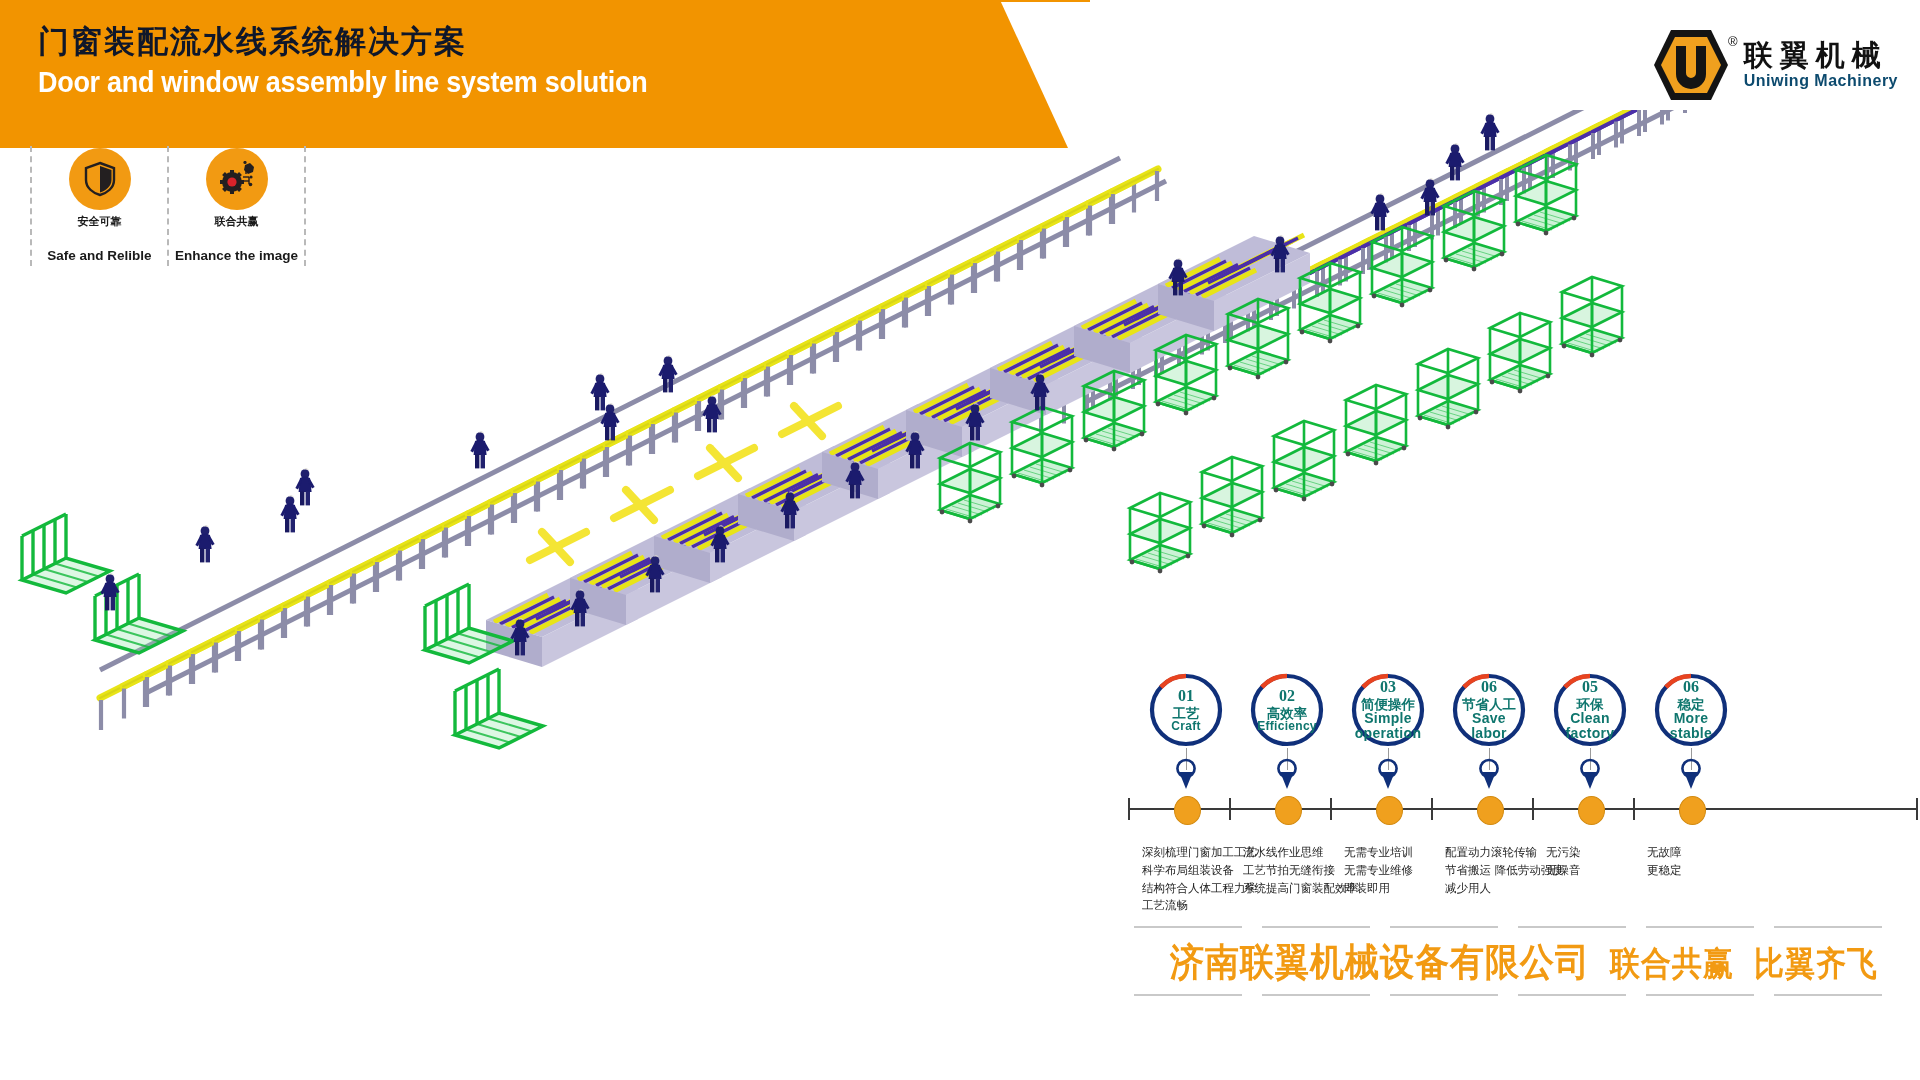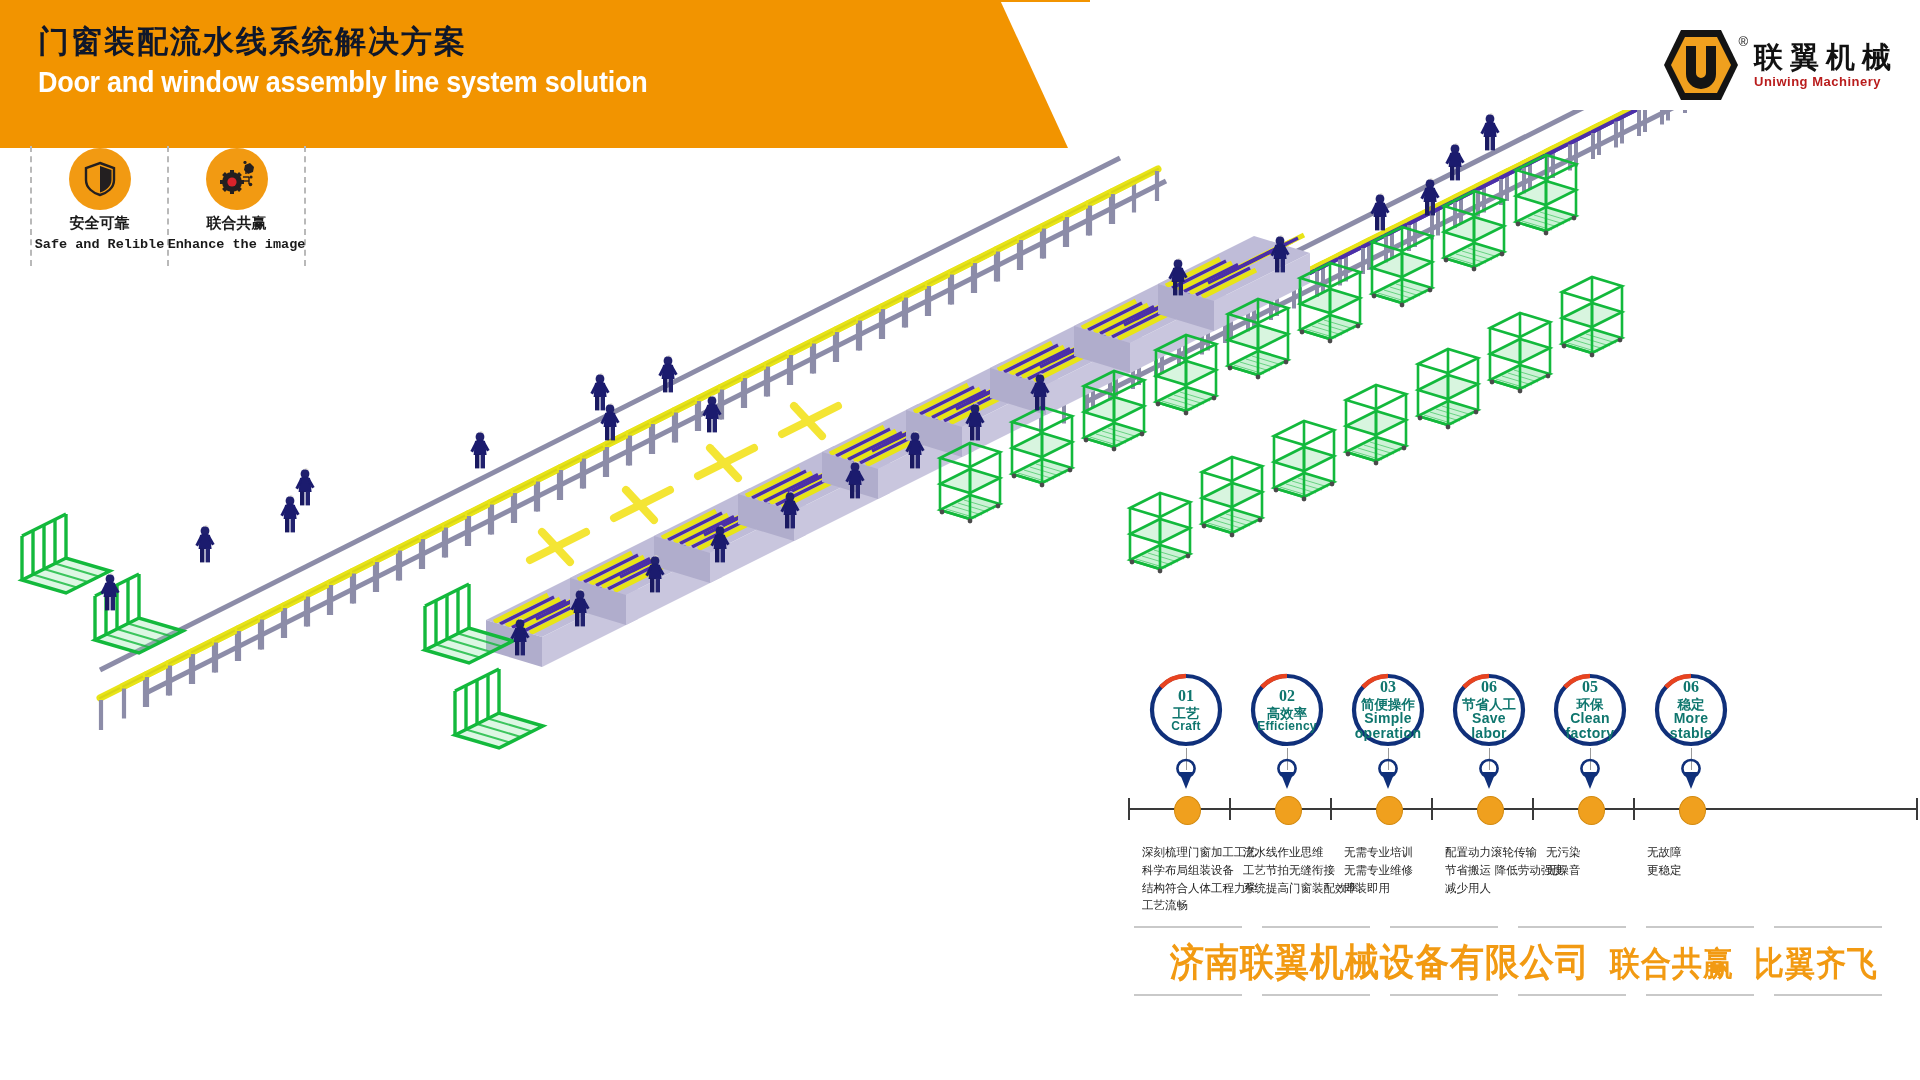--- a/index.html
+++ b/index.html
@@ -13,33 +13,33 @@
     margin-top:5px;font-family:"Liberation Sans",sans-serif;
     transform:scaleX(0.93);transform-origin:left center;}
 
   
   #logo{position:absolute;right:22px;top:26px;display:flex;align-items:center;gap:14px;}
   #logo-mark{position:relative;width:78px;height:78px;}
   #logo-reg{position:absolute;right:-8px;top:8px;font-size:13px;color:#111;}
   #logo-words{display:flex;flex-direction:column;gap:3px;}
   #logo-cn{font-size:29px;font-weight:bold;color:#111;letter-spacing:7px;
     font-family:"DejaVu Sans",sans-serif;line-height:1;}
-  #logo-en{font-size:13px;font-weight:bold;color:#b91c1c;letter-spacing:0.5px;line-height:1;}
+  #logo-en{font-size:16px;font-weight:bold;color:#0c4a6e;letter-spacing:0.5px;line-height:1;}
 
   
   #badges{position:absolute;left:30px;top:146px;display:flex;height:120px;}
   .badge{width:119px;display:flex;flex-direction:column;align-items:center;
     border-right:2px dashed #b9b9b9;padding:0 8px;}
   .badge:first-child{border-left:2px dashed #b9b9b9;}
   .badge-icon{width:62px;height:62px;border-radius:50%;background:#F29A12;
     display:flex;align-items:center;justify-content:center;margin-top:2px;}
-  .badge-cn{font-size:15px;font-weight:bold;color:#1a1a1a;margin-top:4px;
+  .badge-cn{font-size:11px;font-weight:bold;color:#1a1a1a;margin-top:4px;
     font-family:"DejaVu Serif",serif;white-space:nowrap;}
-  .badge-en{font-size:13.5px;font-weight:bold;color:#1a1a1a;margin-top:4px;
-    font-family:Liberation Mono, monospace;white-space:nowrap;}
+  .badge-en{font-size:13.5px;font-weight:bold;color:#1a1a1a;margin-top:19px;
+    font-family:Liberation Sans, sans-serif;white-space:nowrap;}
 
   
   #scene{position:absolute;left:0;top:110px;width:1920px;height:800px;}
 
   
   #timeline{position:absolute;left:1128px;top:672px;width:790px;height:340px;}
   #circles-row{position:absolute;left:0;top:0;width:790px;height:96px;}
   .circ{position:absolute;width:76px;height:76px;}
   .circ-txt{position:absolute;left:0;top:0;width:76px;height:76px;
     display:flex;flex-direction:column;align-items:center;justify-content:center;

